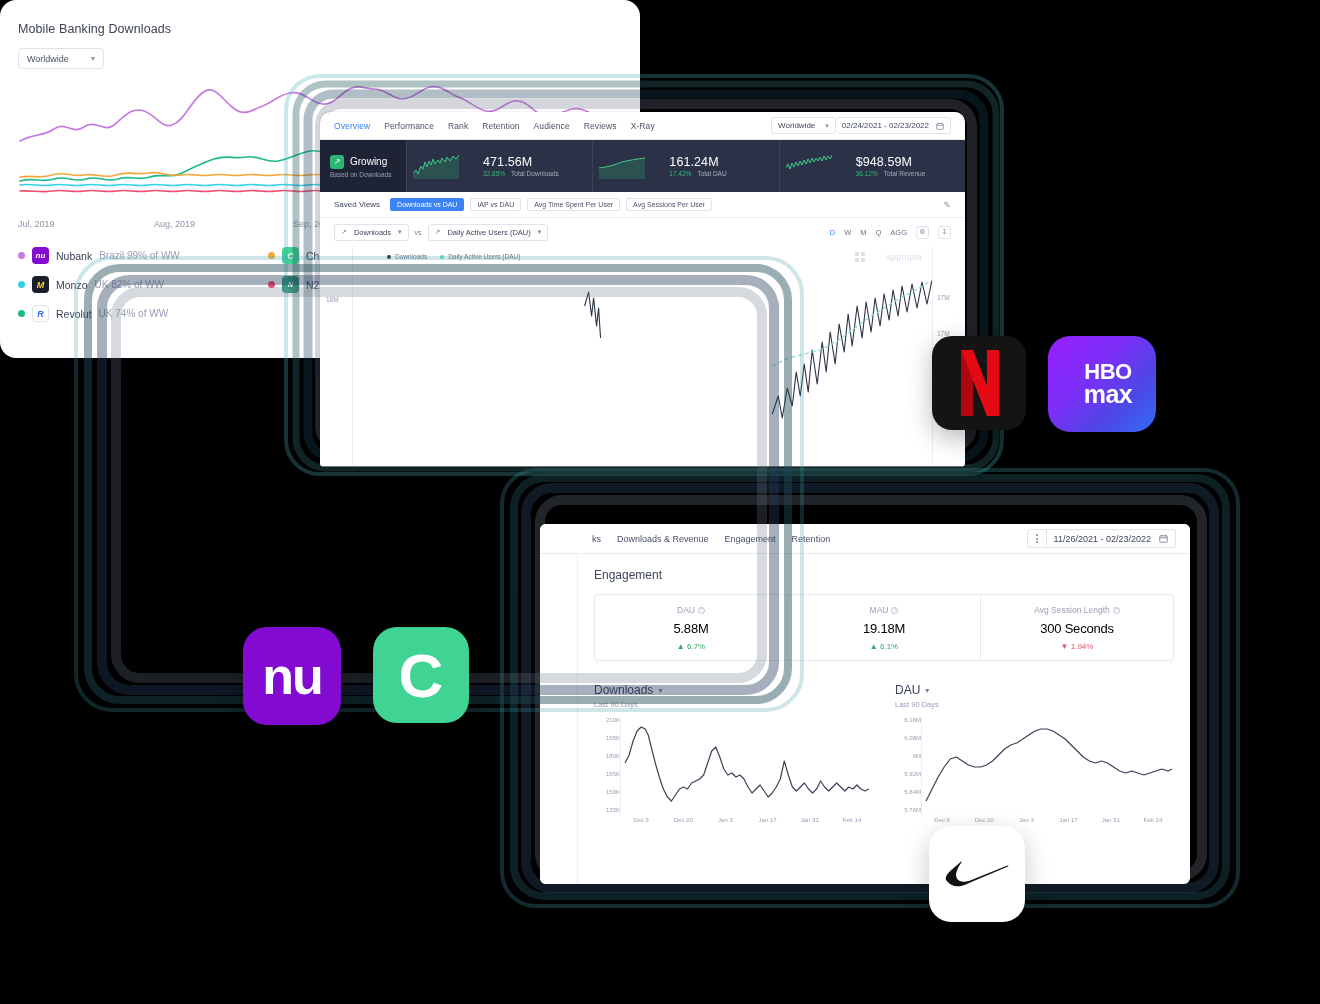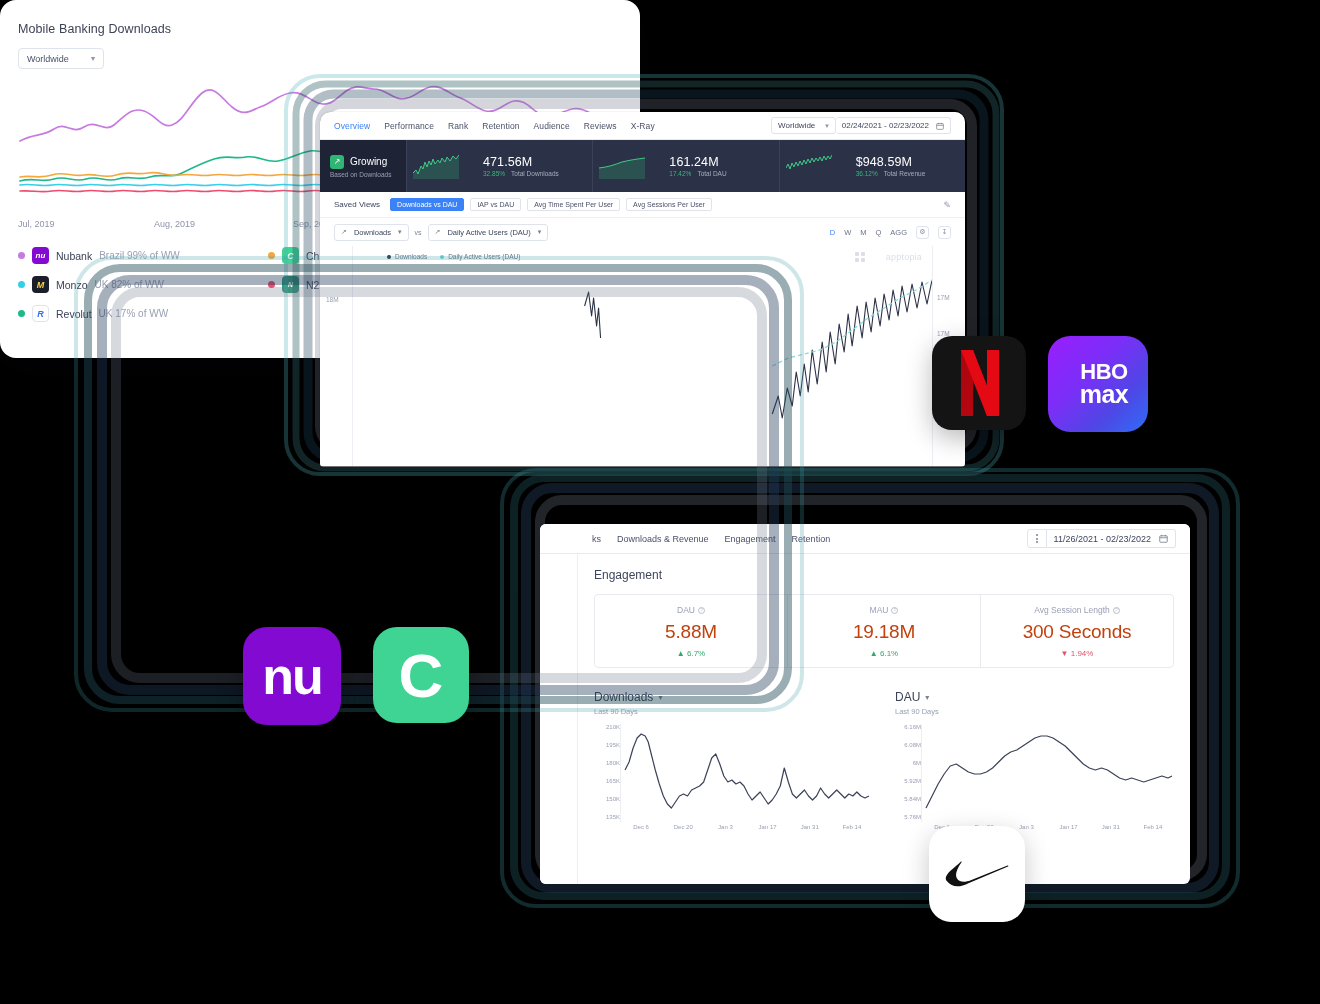--- a/index.html
+++ b/index.html
@@ -185,21 +185,21 @@
   .en-kpi {
     flex:1; border-left:1px solid #e8eaf0; padding:10px 6px 9px 6px;
     display:flex; flex-direction:column; align-items:center; gap:6px;
   }
   .en-kpi:first-child { border-left:none; }
   .en-kpi-label { font-size:8.5px; color:#9aa0b4; display:flex; align-items:center; gap:3px; }
   .en-q {
     width:7px;height:7px;border-radius:50%;border:1px solid #b9becd;
     font-size:5px;color:#b9becd;display:flex;align-items:center;justify-content:center;
   }
-  .en-kpi-value { font-size:19px; color:#c2410c; letter-spacing:-.2px; }
+  .en-kpi-value { font-size:13px; color:#000000; letter-spacing:-.2px; }
   .en-kpi-delta { font-size:8px; }
   .en-kpi-delta.up { color:#2fa96a; }
   .en-kpi-delta.down { color:#e0536b; }
   .en-charts { margin-top:22px; display:flex; gap:22px; }
   .en-chart-col { flex:1; }
   .en-chart-head { display:flex; align-items:center; gap:5px; }
   .en-chart-title { font-size:12px; color:#3c4257; }
   .en-chart-sub { font-size:7.5px; color:#9aa0b4; margin-top:3px; }
   .en-mini { margin-top:8px; display:flex; }
   .en-mini-y { width:26px; position:relative; height:98px; }
@@ -209,21 +209,21 @@
   .en-mini-xtick { font-size:6px; color:#9aa0b4; flex:1; text-align:center; }
 
   
   .app-tile {
     position:absolute; border-radius:22%;
     display:flex;align-items:center;justify-content:center;
     box-shadow:0 8px 26px rgba(0,0,0,.28);
   }
   #tile-netflix { left:932px; top:336px; width:94px; height:94px;
     background:#141414; border-radius:20px; }
-  #tile-hbomax { left:1048px; top:336px; width:100px; height:96px;
+  #tile-hbomax { left:1048px; top:336px; width:108px; height:96px;
     background:linear-gradient(135deg,#991eff 0%,#7b2ff7 40%,#4f46e5 70%,#2f6df6 100%);
     border-radius:22px;padding-left:12px; }
   #tile-nubank { left:243px; top:627px; width:98px; height:98px;
     background:#820ad1; border-radius:24px; }
   #tile-chime { left:373px; top:627px; width:96px; height:96px;
     background:#3fd394; border-radius:24px; }
   #tile-nike { left:929px; top:826px; width:96px; height:96px;
     background:#ffffff; border-radius:22px; box-shadow:0 8px 26px rgba(0,0,0,.22); }
   .tile-text { color:#fff; font-weight:bold; }
 </style>
@@ -613,21 +613,21 @@
         <i class="mb-leg-dot" style="background:#ef4b6e;"></i>
         <i class="mb-leg-ico" style="background:#2f9e7a;font-size:7px;">N</i>
         <span class="mb-leg-name">N26</span>
         <span class="mb-leg-meta">France 21% of WW</span>
       </div>
 
       <div class="mb-leg-item">
         <i class="mb-leg-dot" style="background:#1db98a;"></i>
         <i class="mb-leg-ico" style="background:#ffffff;color:#2f6df6;border:1px solid #dfe3ec;">R</i>
         <span class="mb-leg-name">Revolut</span>
-        <span class="mb-leg-meta">UK 17% of WW</span>
+        <span class="mb-leg-meta">UK 74% of WW</span>
       </div>
       <div></div>
     </div>
   </div>
 
   <div class="app-tile" id="tile-netflix">
     <svg width="52" height="70" viewBox="0 0 52 70">
       <defs>
         <linearGradient id="nfgrad" x1="0" y1="0" x2="1" y2="1">
           <stop offset="0%" stop-color="#b9070f"></stop>

